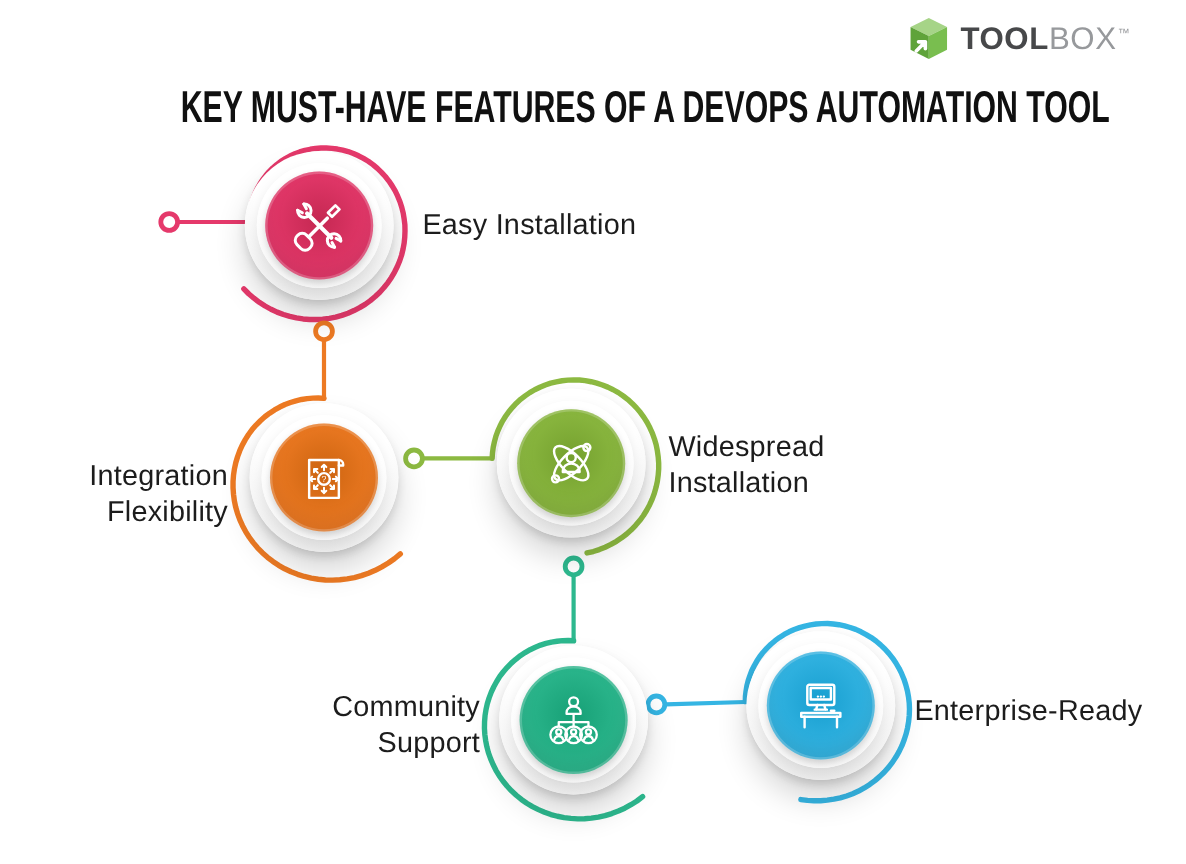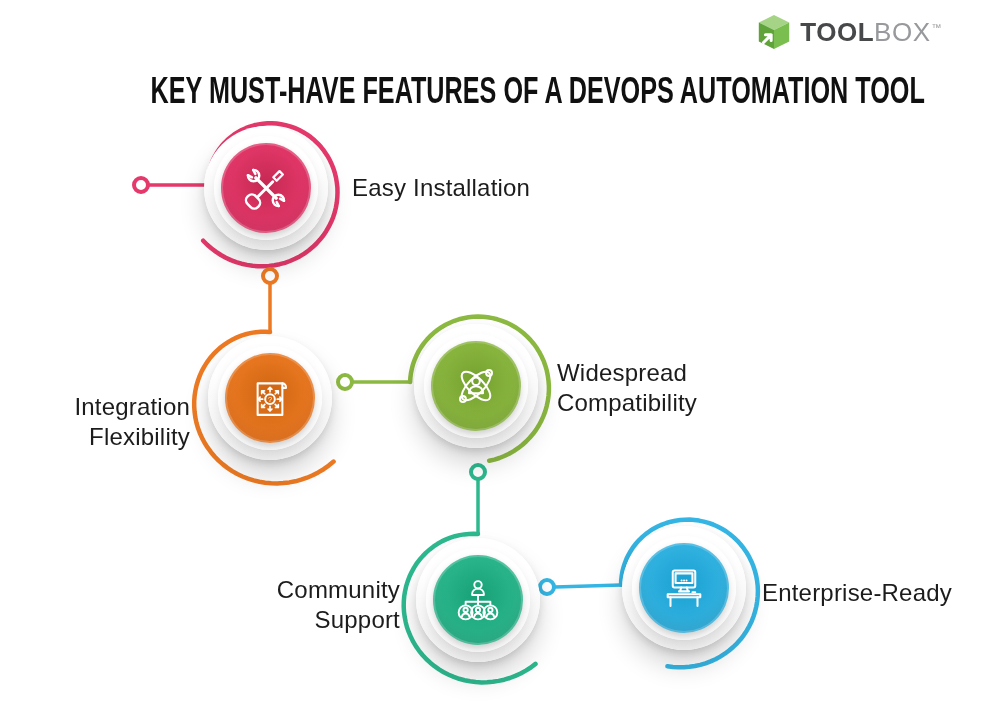--- a/index.html
+++ b/index.html
@@ -175,28 +175,28 @@
           </g>
         </svg>
       </div>
     </div>
   </div>
 
   <div class="label" style="left:352px;top:173px;">
     <span>Easy Installation</span>
   </div>
 
-  <div class="label right" style="right:798px;top:382px;width:180px;margin-top:10px;">
+  <div class="label right" style="right:798px;top:382px;width:180px;">
     <span>Integration</span><br>
     <span>Flexibility</span>
   </div>
 
   <div class="label" style="left:557px;top:358px;">
     <span>Widespread</span><br>
-    <span>Compatibility</span>
+    <span>Installation</span>
   </div>
 
   <div class="label" style="left:762px;top:578px;">
     <span>Enterprise-Ready</span>
   </div>
 
   <div class="label right" style="right:588px;top:575px;width:180px;">
     <span>Community</span><br>
     <span>Support</span>
   </div>

